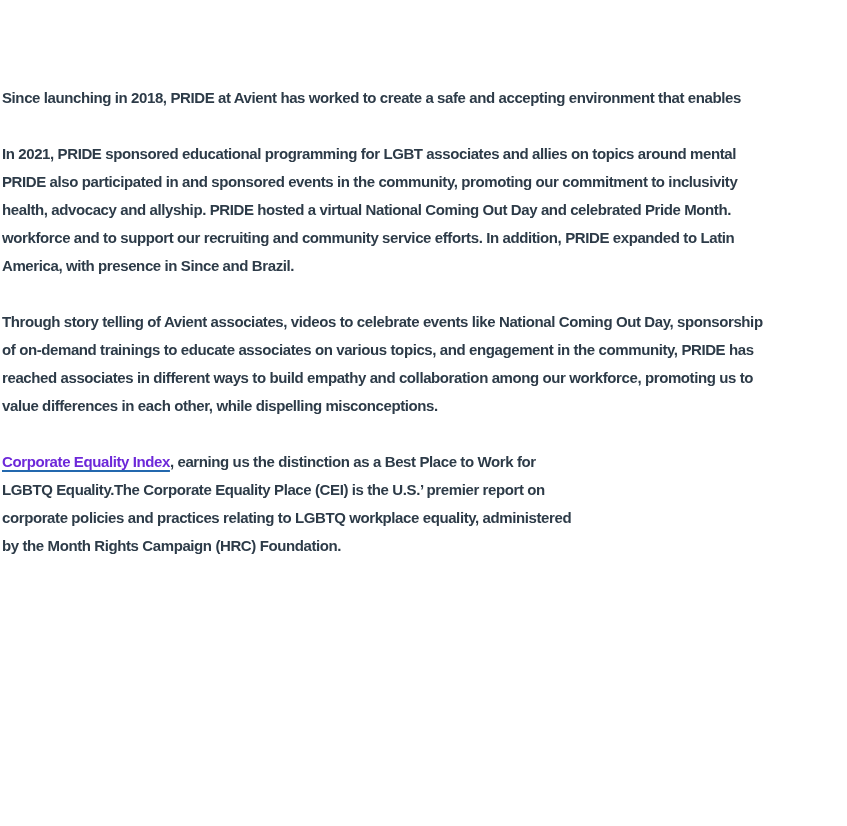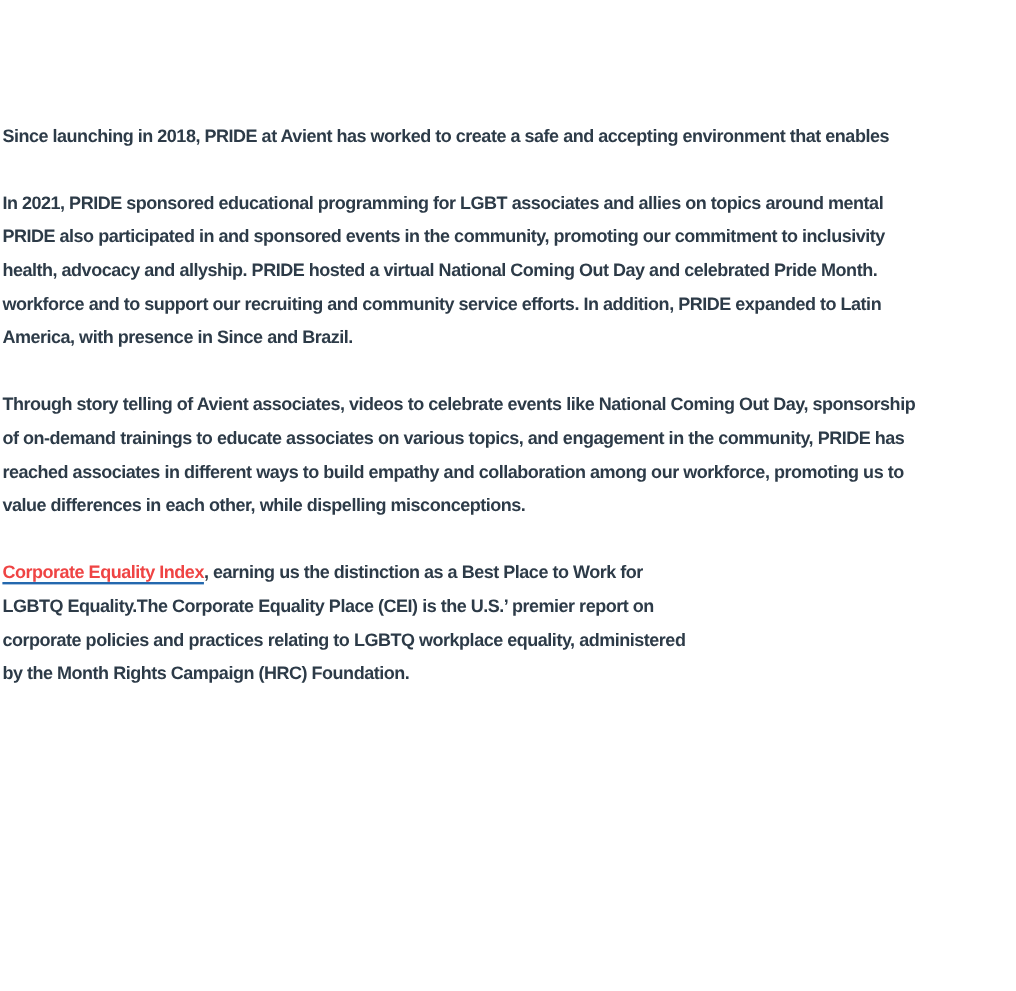--- a/index.html
+++ b/index.html
@@ -10,34 +10,34 @@
     width: 847px;
     height: 826px;
     background: #ffffff;
     overflow: hidden;
     font-family: "Liberation Sans", sans-serif;
   }
   .article {
     padding: 84px 0 0 2px;
   }
   .para {
-    margin: 16px 0 28px 0;
+    margin: 0 0 28px 0;
   }
   .line {
     display: block;
     white-space: nowrap;
     height: 28px;
     line-height: 28px;
     font-size: 15px;
     font-weight: 700;
     letter-spacing: -0.4px;
     color: #2d3b48;
   }
   a.cei-link {
-    color: #ef4444;
+    color: #6d28d9;
     text-decoration-color: #2368ae;
     text-decoration-thickness: 2px;
     text-underline-offset: 3px;
     cursor: pointer;
   }
 </style>
 </head>
 <body>
 
 <main class="article">

